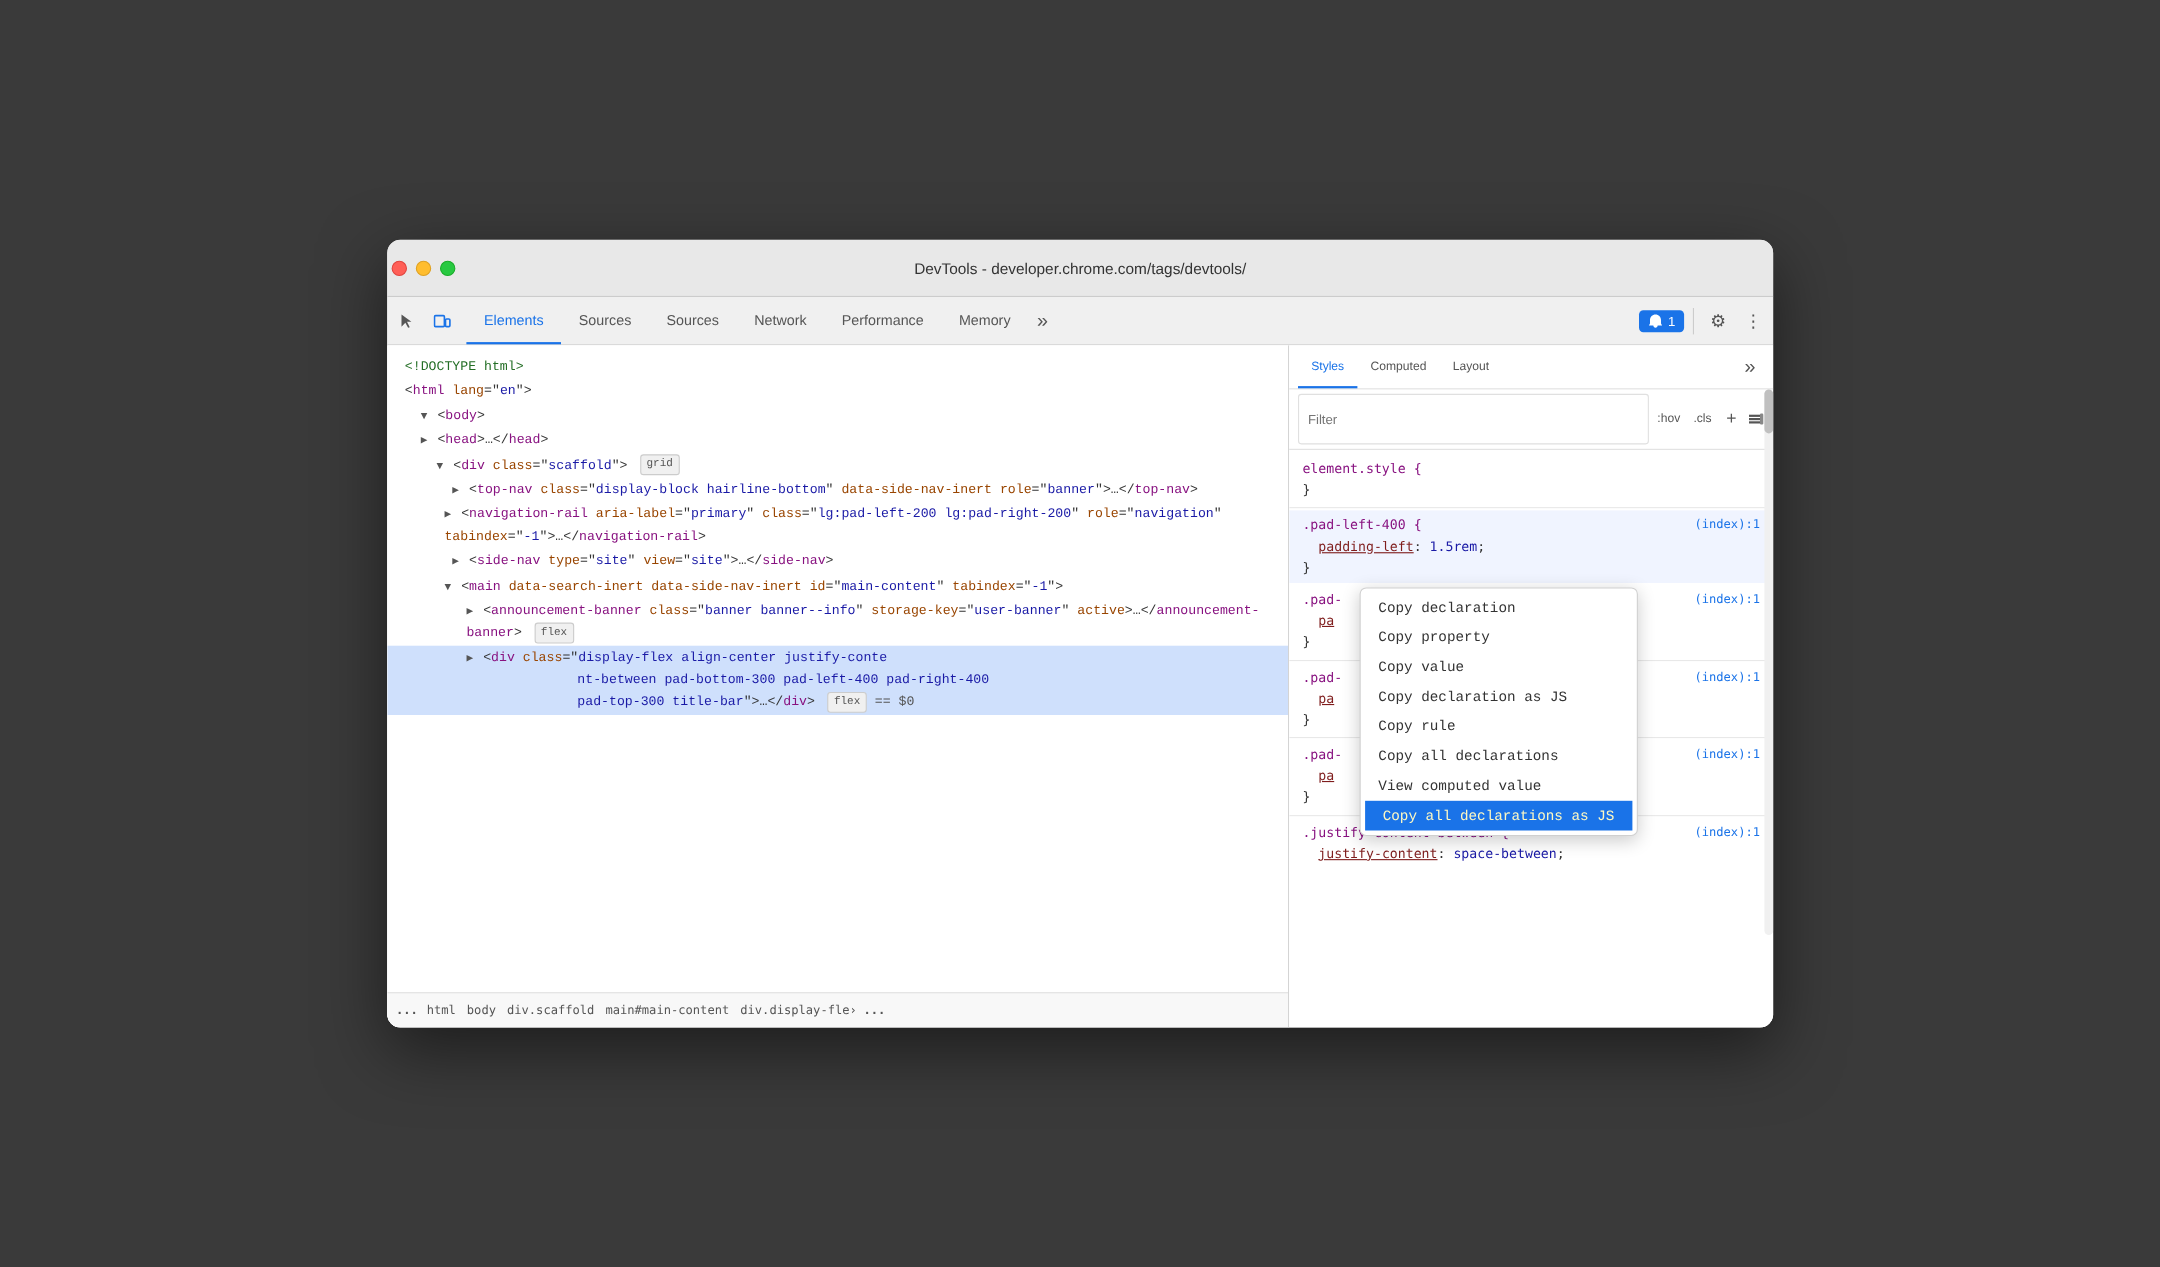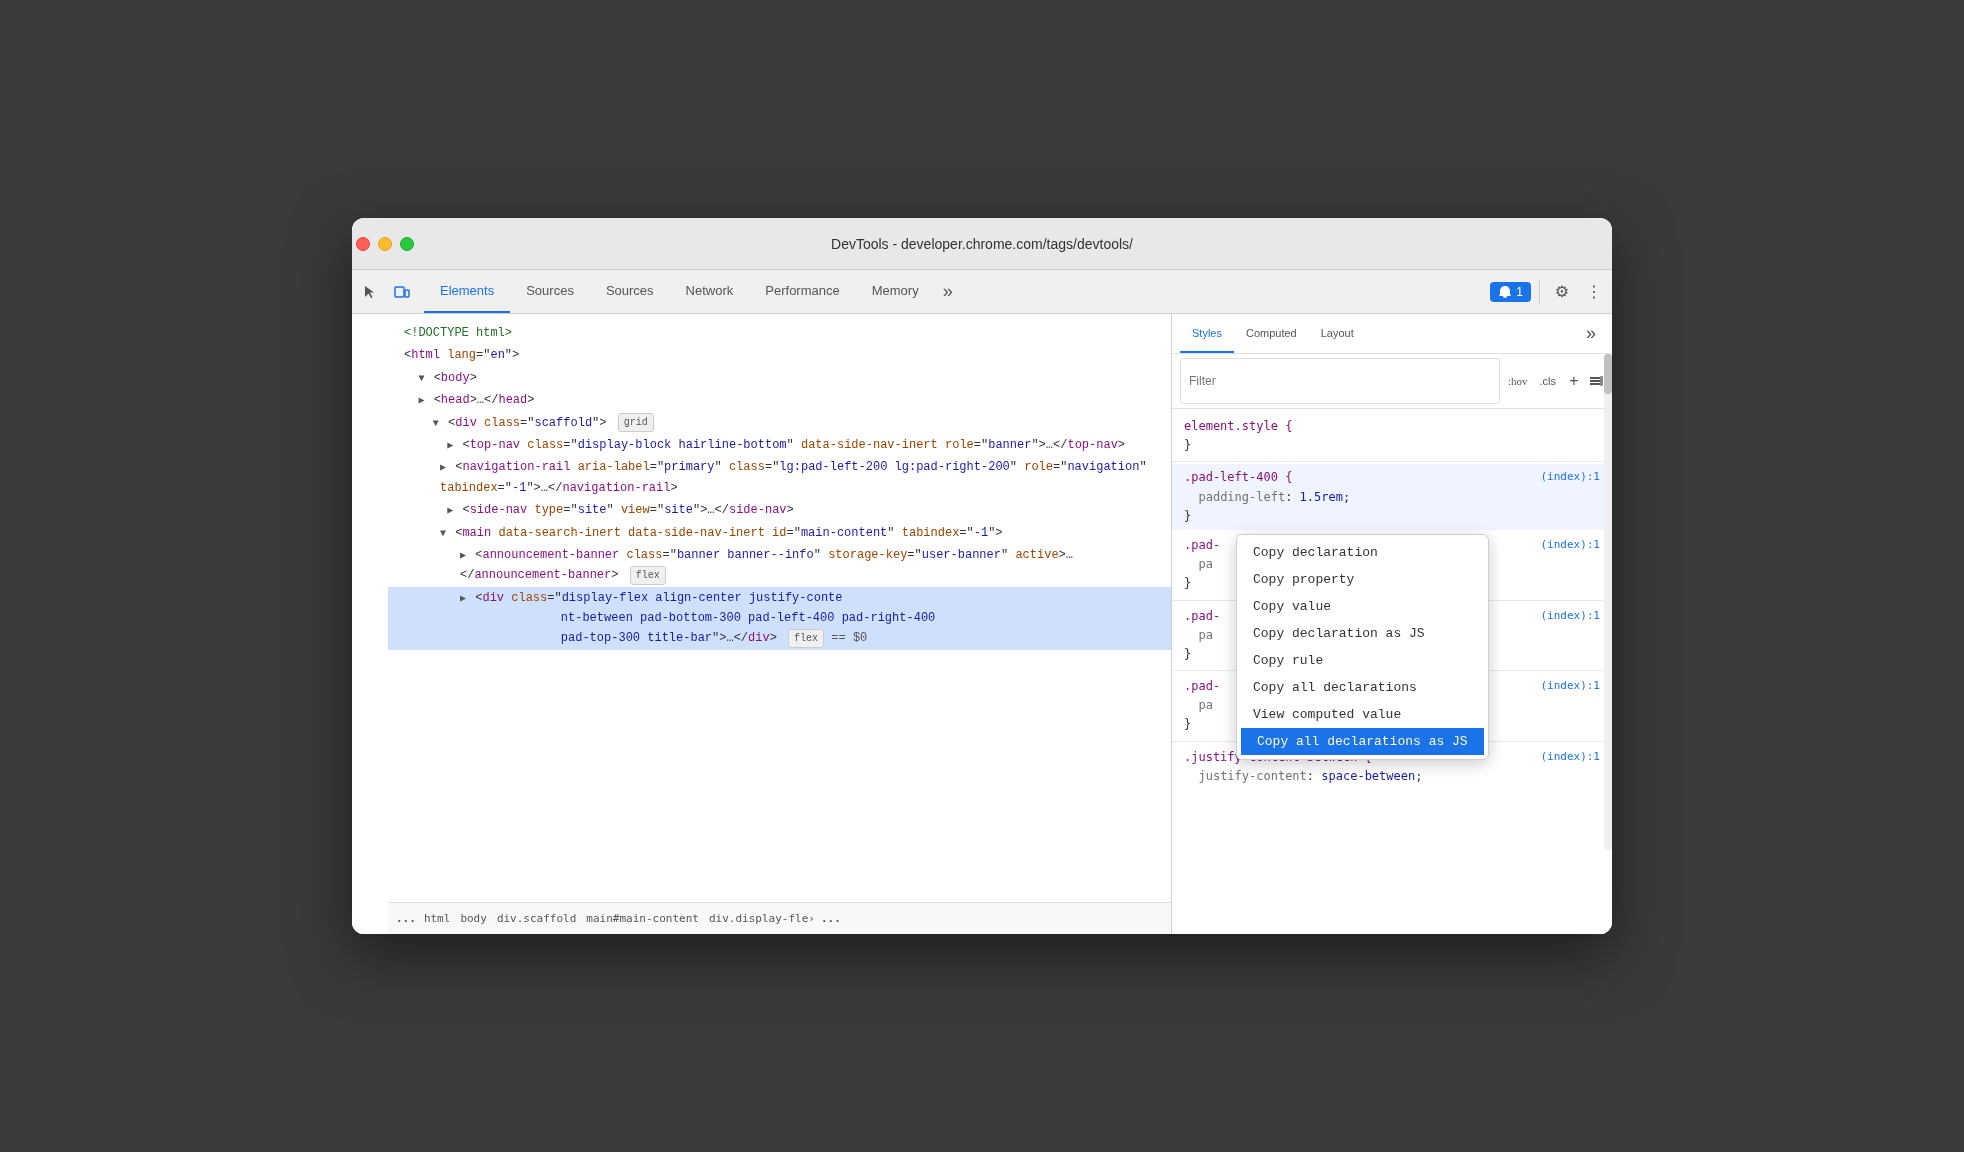--- a/index.html
+++ b/index.html
@@ -151,21 +151,20 @@
       background: white;
     }
     
     .dom-panel {
       width: 820px;
       border-right: 1px solid #d0d0d0;
       overflow: hidden;
       display: flex;
       flex-direction: column;
       background: white;
-      padding-left: 36px;
     }
     .dom-tree {
       flex: 1;
       overflow: auto;
       padding: 8px 0;
       font-family: 'Menlo', 'Monaco', 'Courier New', monospace;
       font-size: 12px;
       line-height: 1.7;
     }
     .dom-line {
@@ -271,21 +270,20 @@
       color: #333;
       outline: none;
       background: white;
     }
     .filter-hov {
       font-size: 11px;
       color: #555;
       padding: 2px 4px;
       cursor: pointer;
       border-radius: 3px;
-      font-family: Liberation Serif, serif;
     }
     .filter-cls {
       font-size: 11px;
       color: #555;
       padding: 2px 4px;
       cursor: pointer;
       border-radius: 3px;
     }
     .filter-plus {
       font-size: 16px;
@@ -303,21 +301,21 @@
       font-family: 'Menlo', 'Monaco', monospace;
       font-size: 12px;
       padding: 4px 0;
     }
     .style-rule {
       padding: 4px 12px;
       line-height: 1.6;
     }
     .rule-selector { color: #881280; }
     .rule-brace { color: #333; }
-    .prop-name { color: #737373; }
+    .prop-name { color: #7f1d1d; text-decoration: underline; }
     .prop-value { color: #1a1aa6; }
     .rule-source {
       float: right;
       color: #1a73e8;
       font-size: 11px;
       cursor: pointer;
     }
     .style-divider {
       height: 1px;
       background: #e8e8e8;

